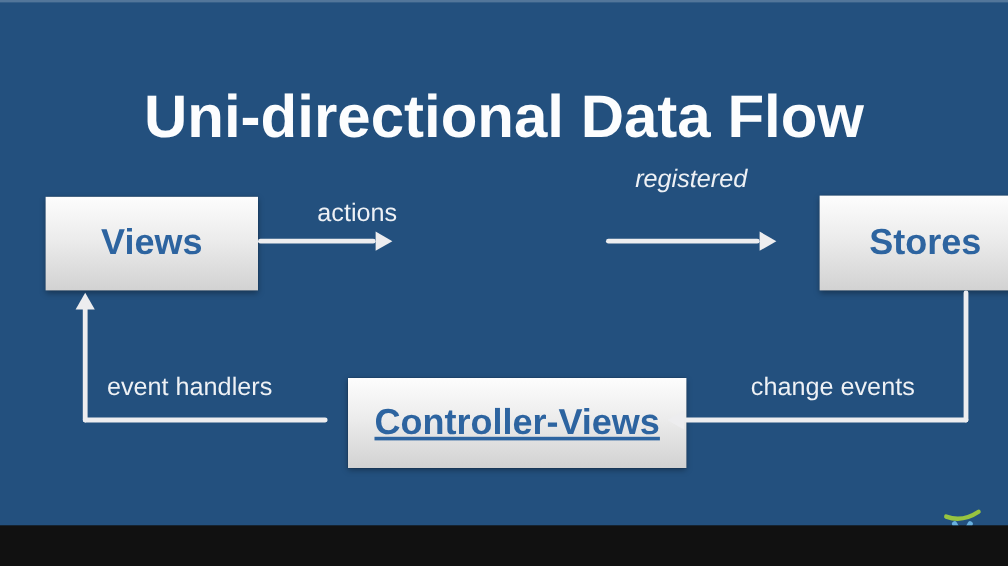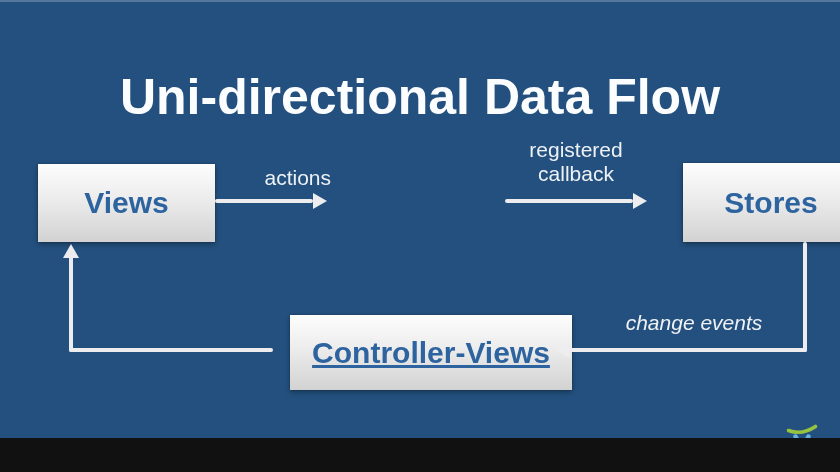--- a/index.html
+++ b/index.html
@@ -38,22 +38,22 @@
   .node-stores     { left: 683px; top: 163px; width: 176px; height: 79px; }
   .node-controller { left: 290px; top: 315px; width: 282px; height: 75px; text-decoration: underline; }
 
   .edge-label {
     position: absolute;
     color: var(--label-text, #eef1f5);
     font-size: 21px; line-height: 24px;
     text-align: center;
   }
   .lbl-actions    { left: 205px; top: 166px; width: 126px; text-align: right; }
-  .lbl-registered { left: 501px; top: 138px; width: 150px; }
-  .lbl-change     { left: 610px; top: 311px; width: 168px; font-style: italic; }
+  .lbl-registered { left: 501px; top: 138px; width: 150px; font-style: italic; }
+  .lbl-change     { left: 610px; top: 311px; width: 168px; }
   .lbl-event      { left: 74px;  top: 311px; width: 168px; }
 
   .shaft-h { position: absolute; height: 4px; background: var(--arrow, #ededef); border-radius: 2px; }
   .shaft-v { position: absolute; width: 4px;  background: var(--arrow, #ededef); border-radius: 2px; }
   .head { position: absolute; width: 0; height: 0; }
   .head-right { border-top: 8px solid transparent; border-bottom: 8px solid transparent; border-left: 14px solid var(--arrow, #ededef); }
   .head-left  { border-top: 8px solid transparent; border-bottom: 8px solid transparent; border-right: 14px solid var(--arrow, #ededef); }
   .head-up    { border-left: 8px solid transparent; border-right: 8px solid transparent; border-bottom: 14px solid var(--arrow, #ededef); }
 
   .shaft-actions     { left: 215px; top: 199px; width: 98px; }
@@ -81,30 +81,30 @@
   <div class="node node-views">Views</div>
   <div class="node node-stores">Stores</div>
   <div class="node node-controller">Controller-Views</div>
 
   <div class="edge-label lbl-actions">actions</div>
   <div class="shaft-h shaft-actions"></div>
   <div class="head head-right head-actions"></div>
 
   <div class="edge-label lbl-registered">
     <span>registered</span><br>
-    <span>callback</span>
   </div>
   <div class="shaft-h shaft-registered"></div>
   <div class="head head-right head-registered"></div>
 
   <div class="edge-label lbl-change">change events</div>
   <div class="shaft-v shaft-stores-down"></div>
   <div class="shaft-h shaft-change"></div>
   <div class="head head-left head-change"></div>
 
+  <div class="edge-label lbl-event">event handlers</div>
   <div class="shaft-h shaft-cv-left"></div>
   <div class="shaft-v shaft-views-up"></div>
   <div class="head head-up head-views"></div>
 
   <svg class="logo" viewBox="0 0 32 38" aria-hidden="true">
     <path d="M2.5 9.5 Q 16 14.5 29.5 5.5" fill="none" stroke="var(--logo-green, #97c440)" stroke-width="3.6" stroke-linecap="round"></path>
     <path d="M9.5 15.5 C 12.5 22, 17.5 27, 22.5 34" fill="none" stroke="var(--logo-blue, #68b1e0)" stroke-width="4.4" stroke-linecap="round"></path>
     <path d="M22.5 15.5 C 19.5 22, 14.5 27, 9.5 34" fill="none" stroke="var(--logo-blue, #68b1e0)" stroke-width="4.4" stroke-linecap="round"></path>
   </svg>
 

